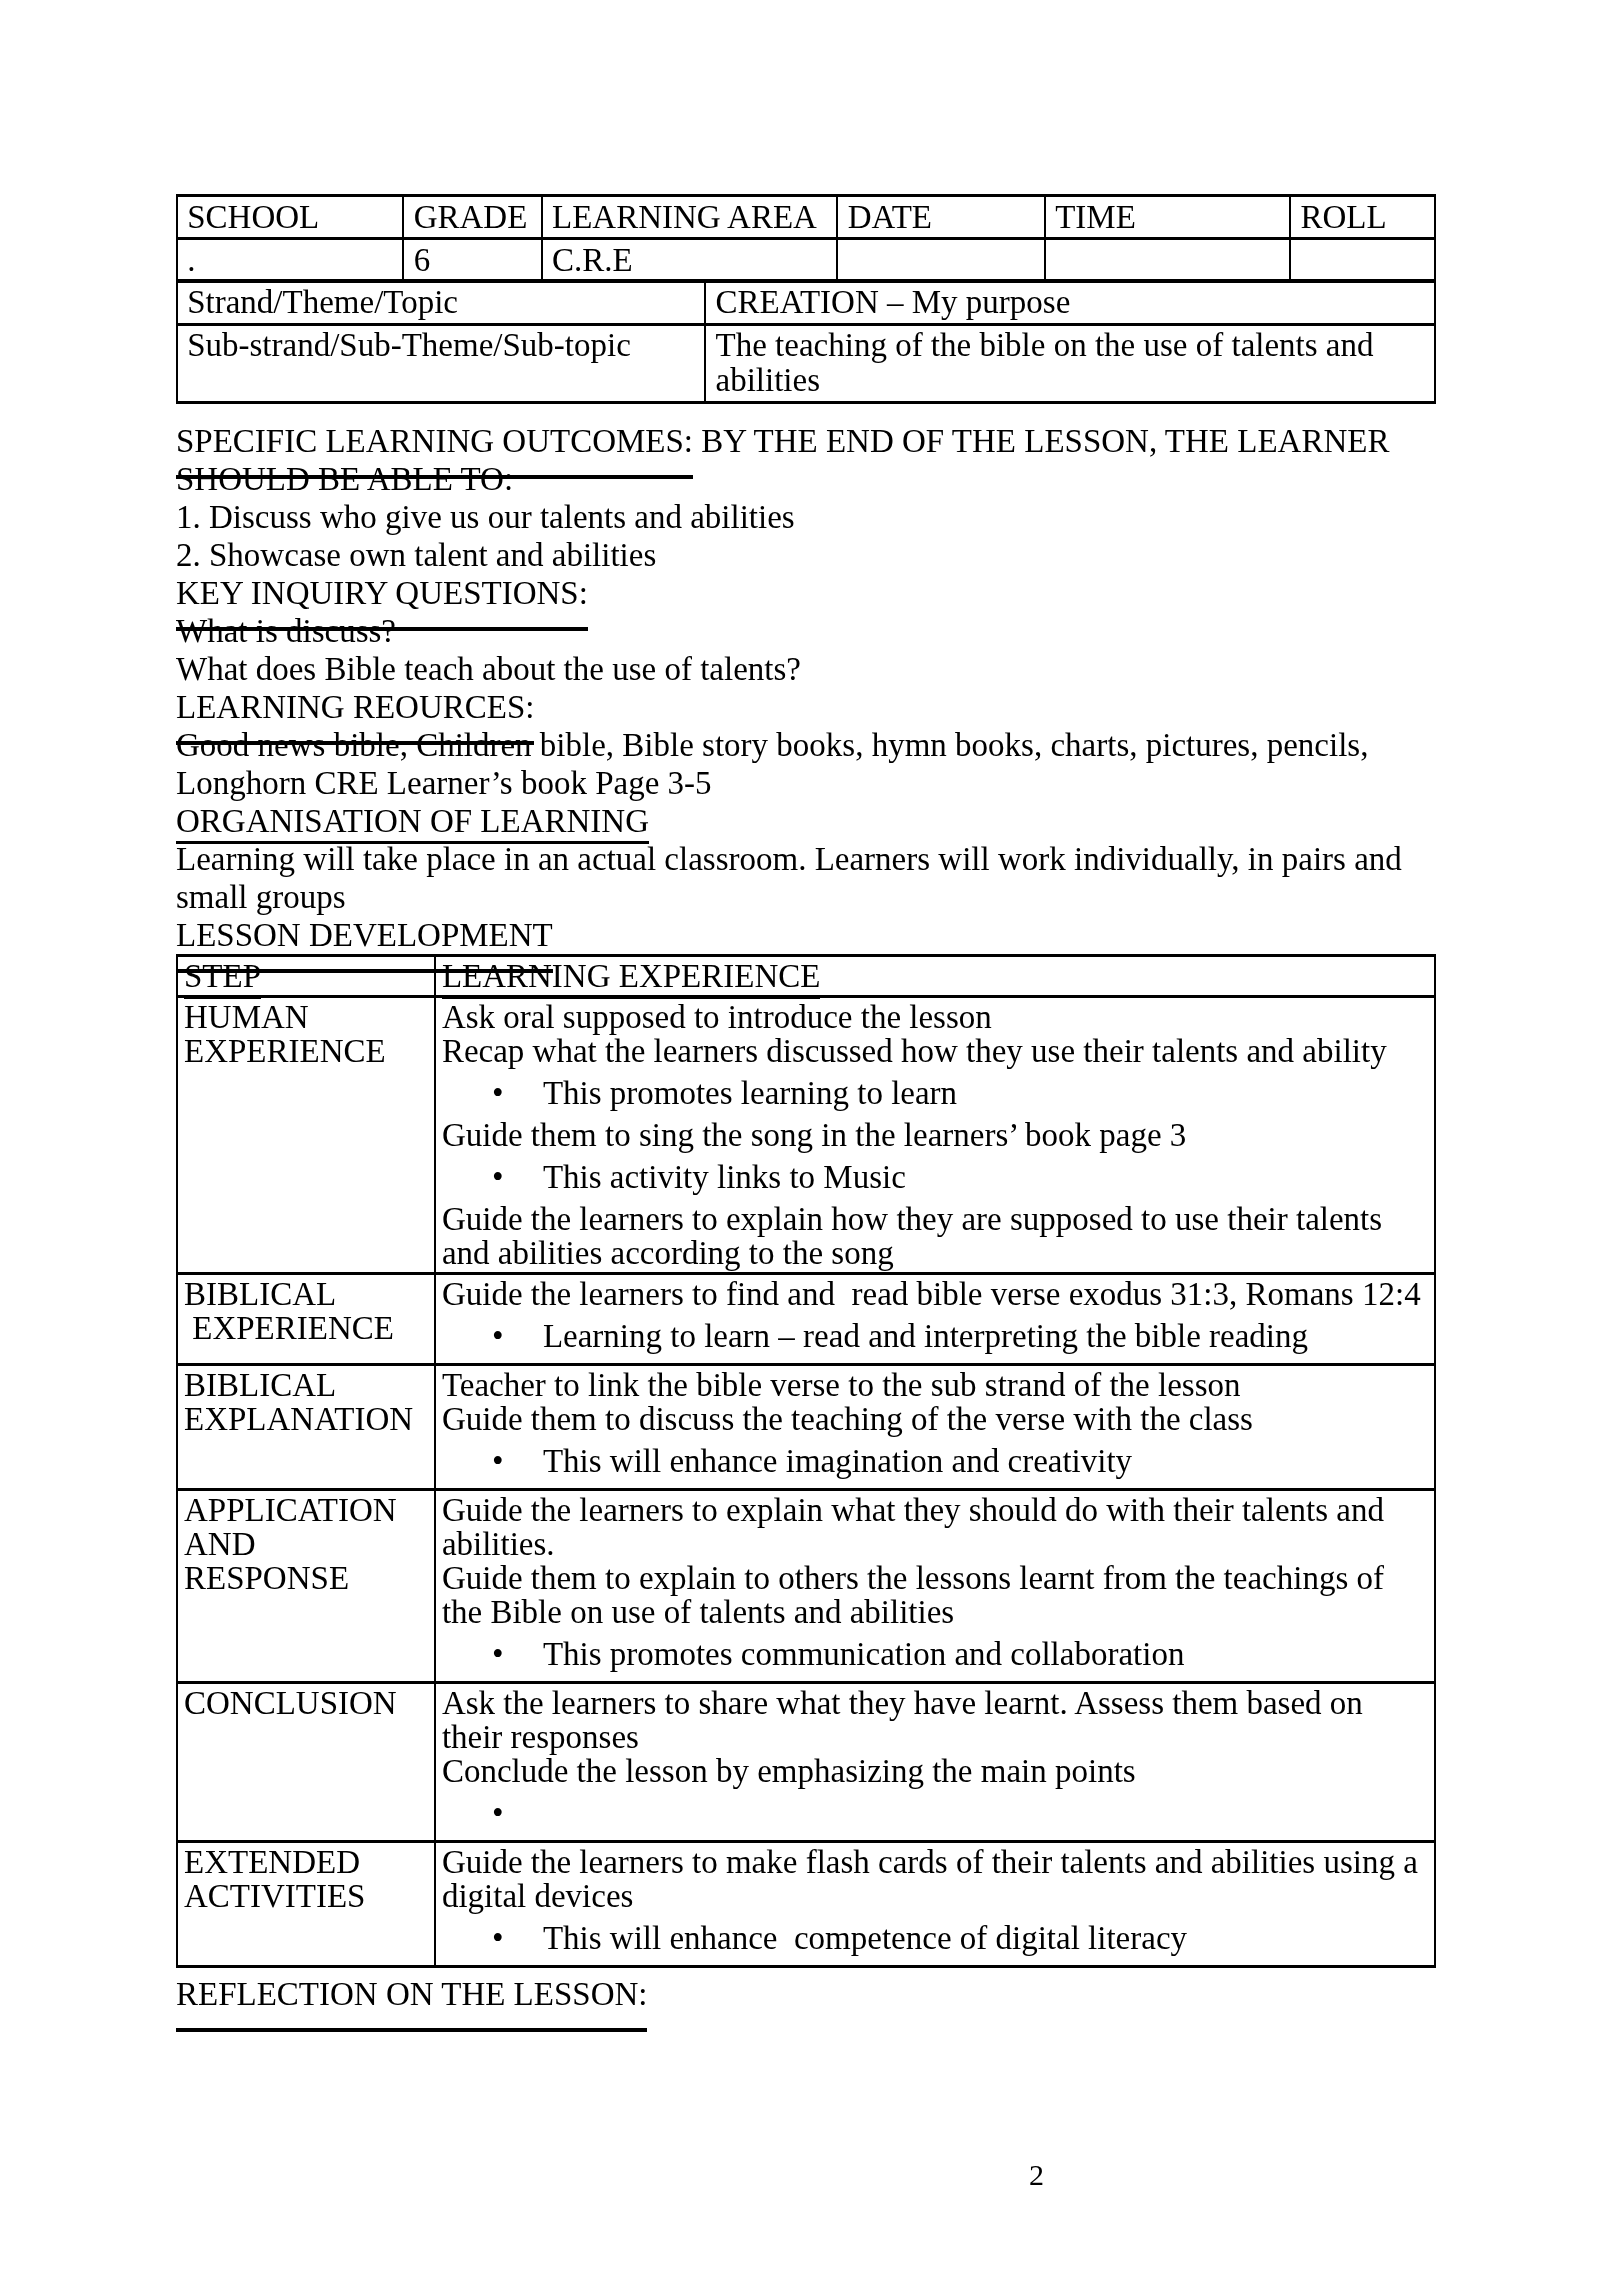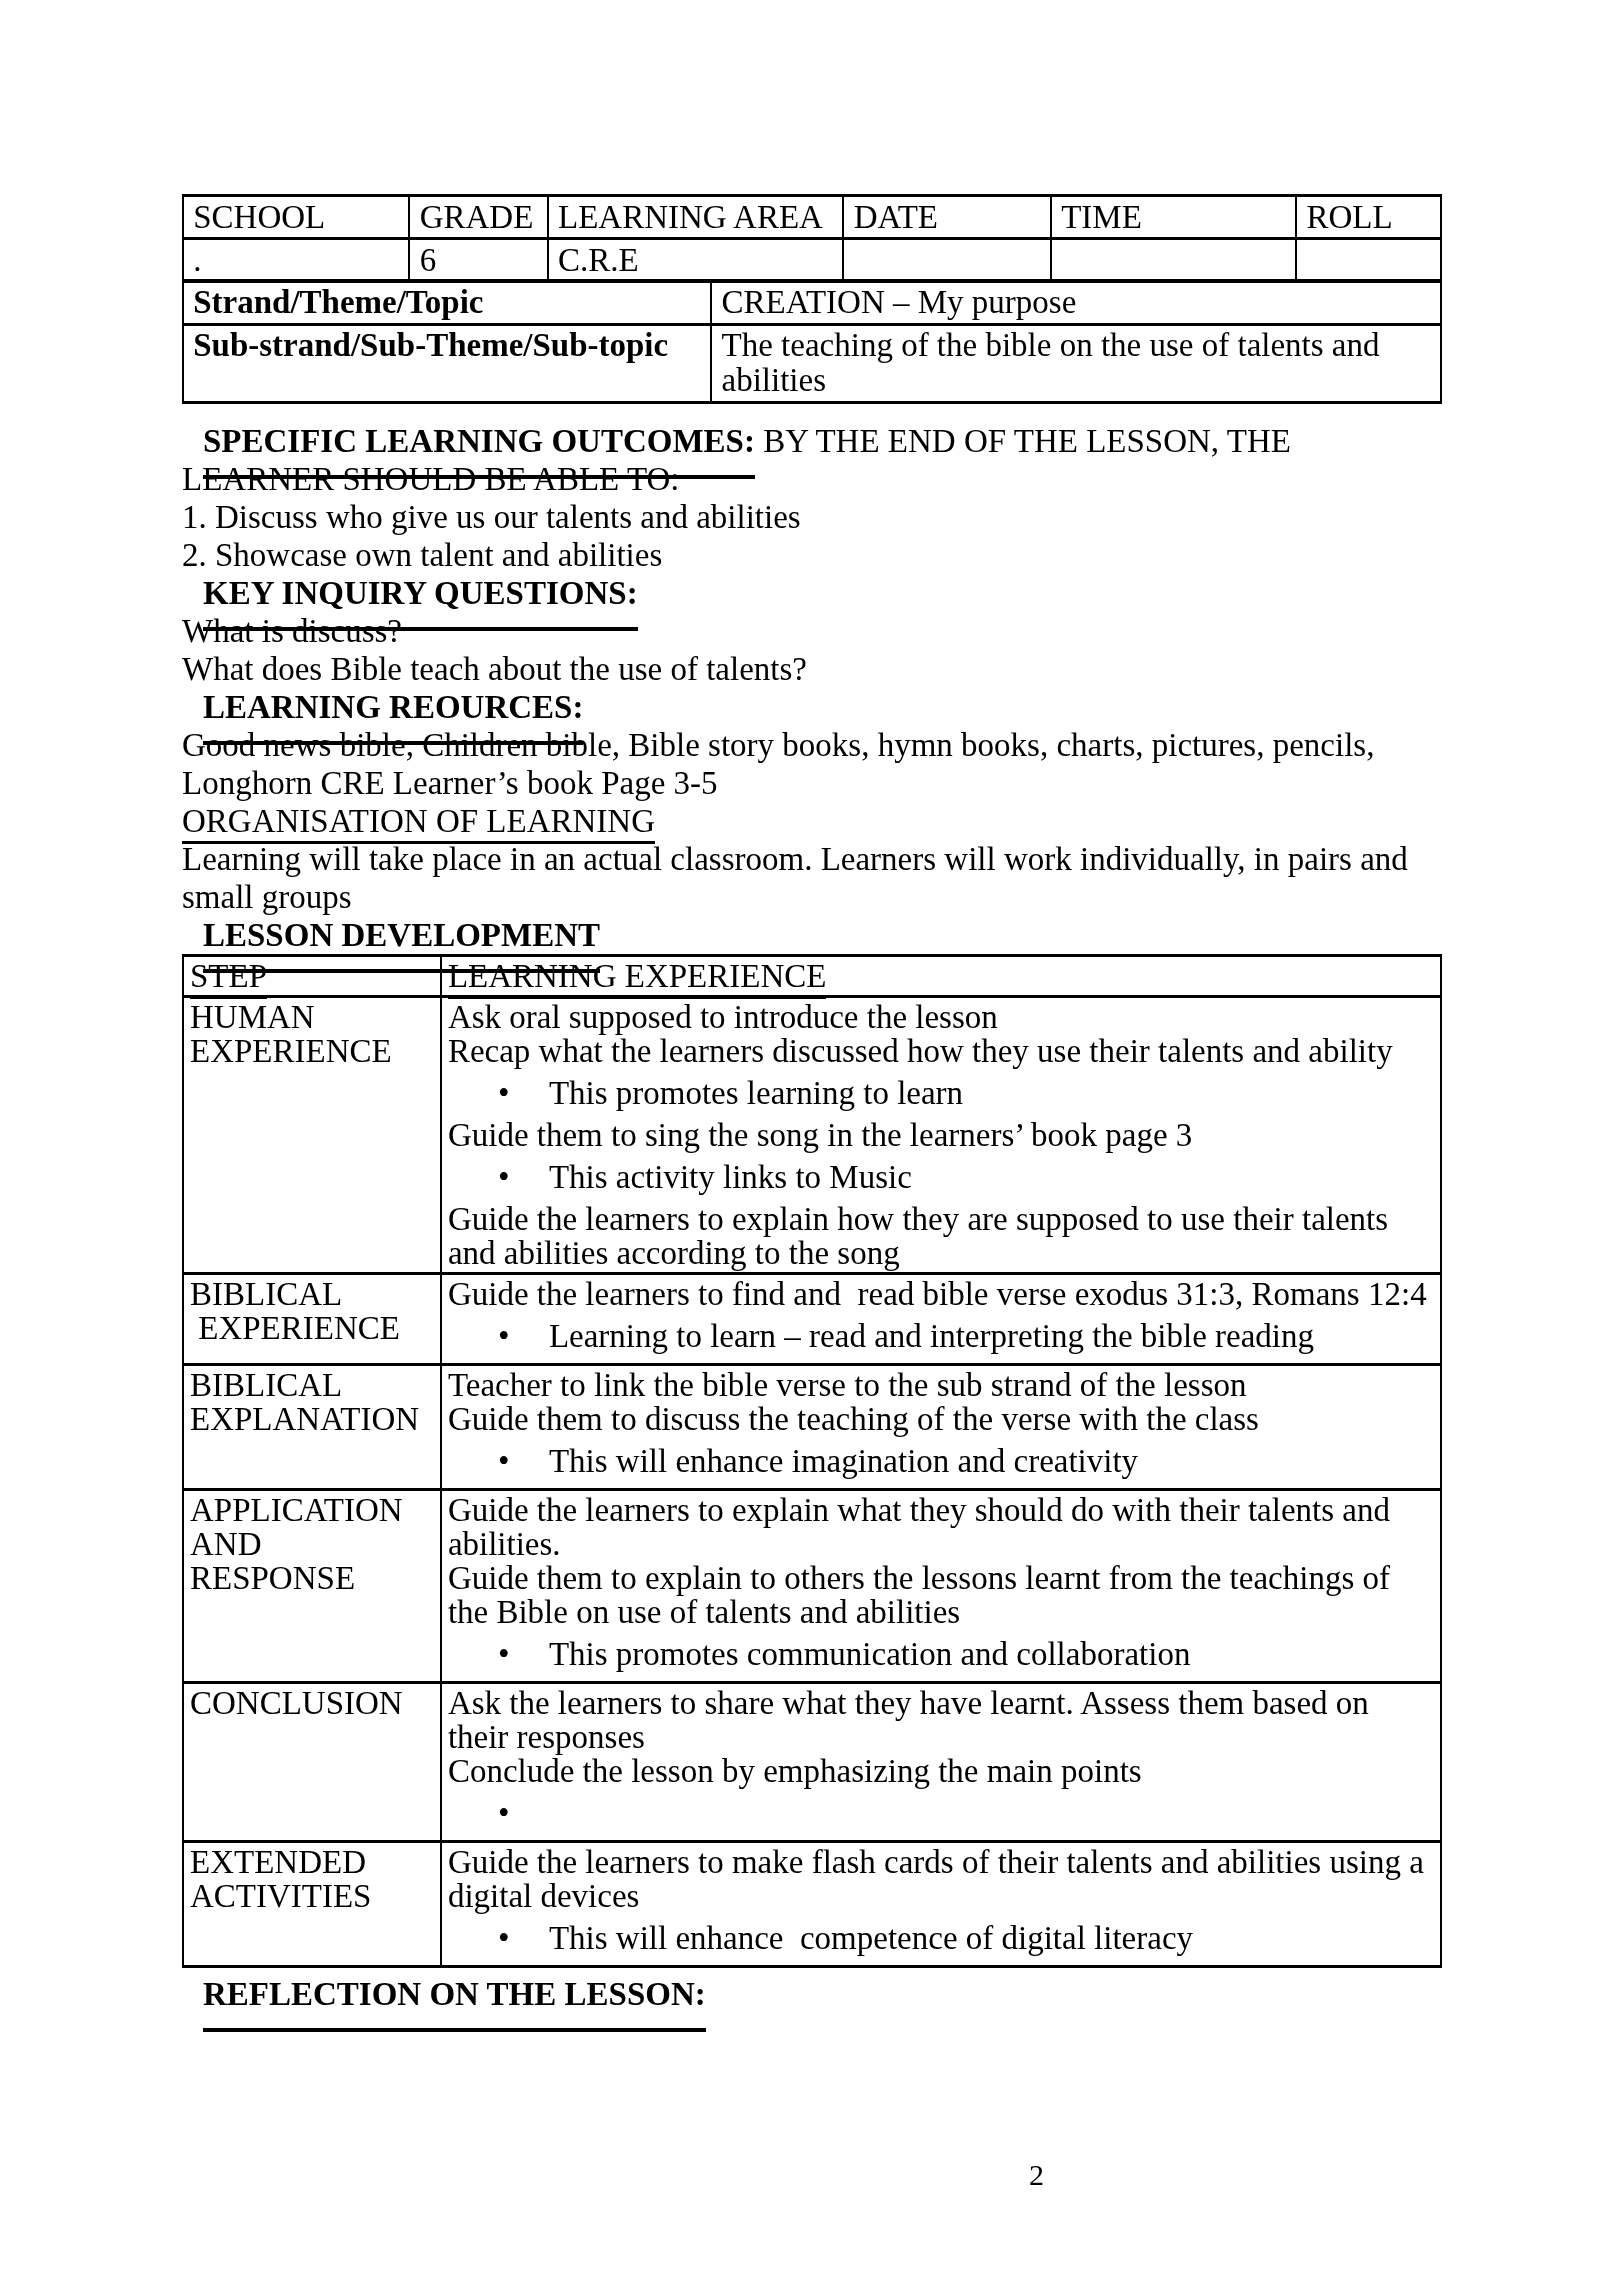--- a/index.html
+++ b/index.html
@@ -10,38 +10,38 @@
     height: 2295px;
     margin: 0 auto;
     background: #ffffff;
     color: #000000;
     font-family: "Liberation Serif", serif;
     font-size: 33px;
     line-height: 38px;
   }
   .content {
     position: absolute;
-    left: 182px;
+    left: 176px;
     top: 194px;
     width: 1260px;
   }
   table { border-collapse: collapse; width: 100%; table-layout: fixed; }
   td {
     border-top: 3.9px solid #000;
     border-bottom: 3.9px solid #000;
     border-left: 2.6px solid #000;
     border-right: 2.6px solid #000;
     padding: 1.3px 9.2px;
     vertical-align: top;
   }
   .info-table td, .strand-table td { line-height: 35px; padding: 2.6px 9.2px; }
   .strand-table { margin-top: -3.9px; }
   .lesson-table { margin-top: 0; }
   .lesson-table td { line-height: 34px; padding: 2px 6px; }
-  .b { font-weight: bold; margin-left: 21px; }
+  .b { font-weight: normal; }
   .u  { border-bottom: 4.6px solid #000; padding-bottom: 16px; }
   .u2 { border-bottom: 3.3px solid #000; padding-bottom: 2px; }
   .para { white-space: pre-wrap; }
   .step-cell { white-space: pre-wrap; }
   .gap-top { margin-top: 18.3px; }
   .bullet-line { padding-left: 50px; margin: 8px 0; white-space: pre-wrap; }
   .bullet-marker { display: inline-block; width: 51px; }
   .page-number {
     position: absolute;
     left: 1029px;

